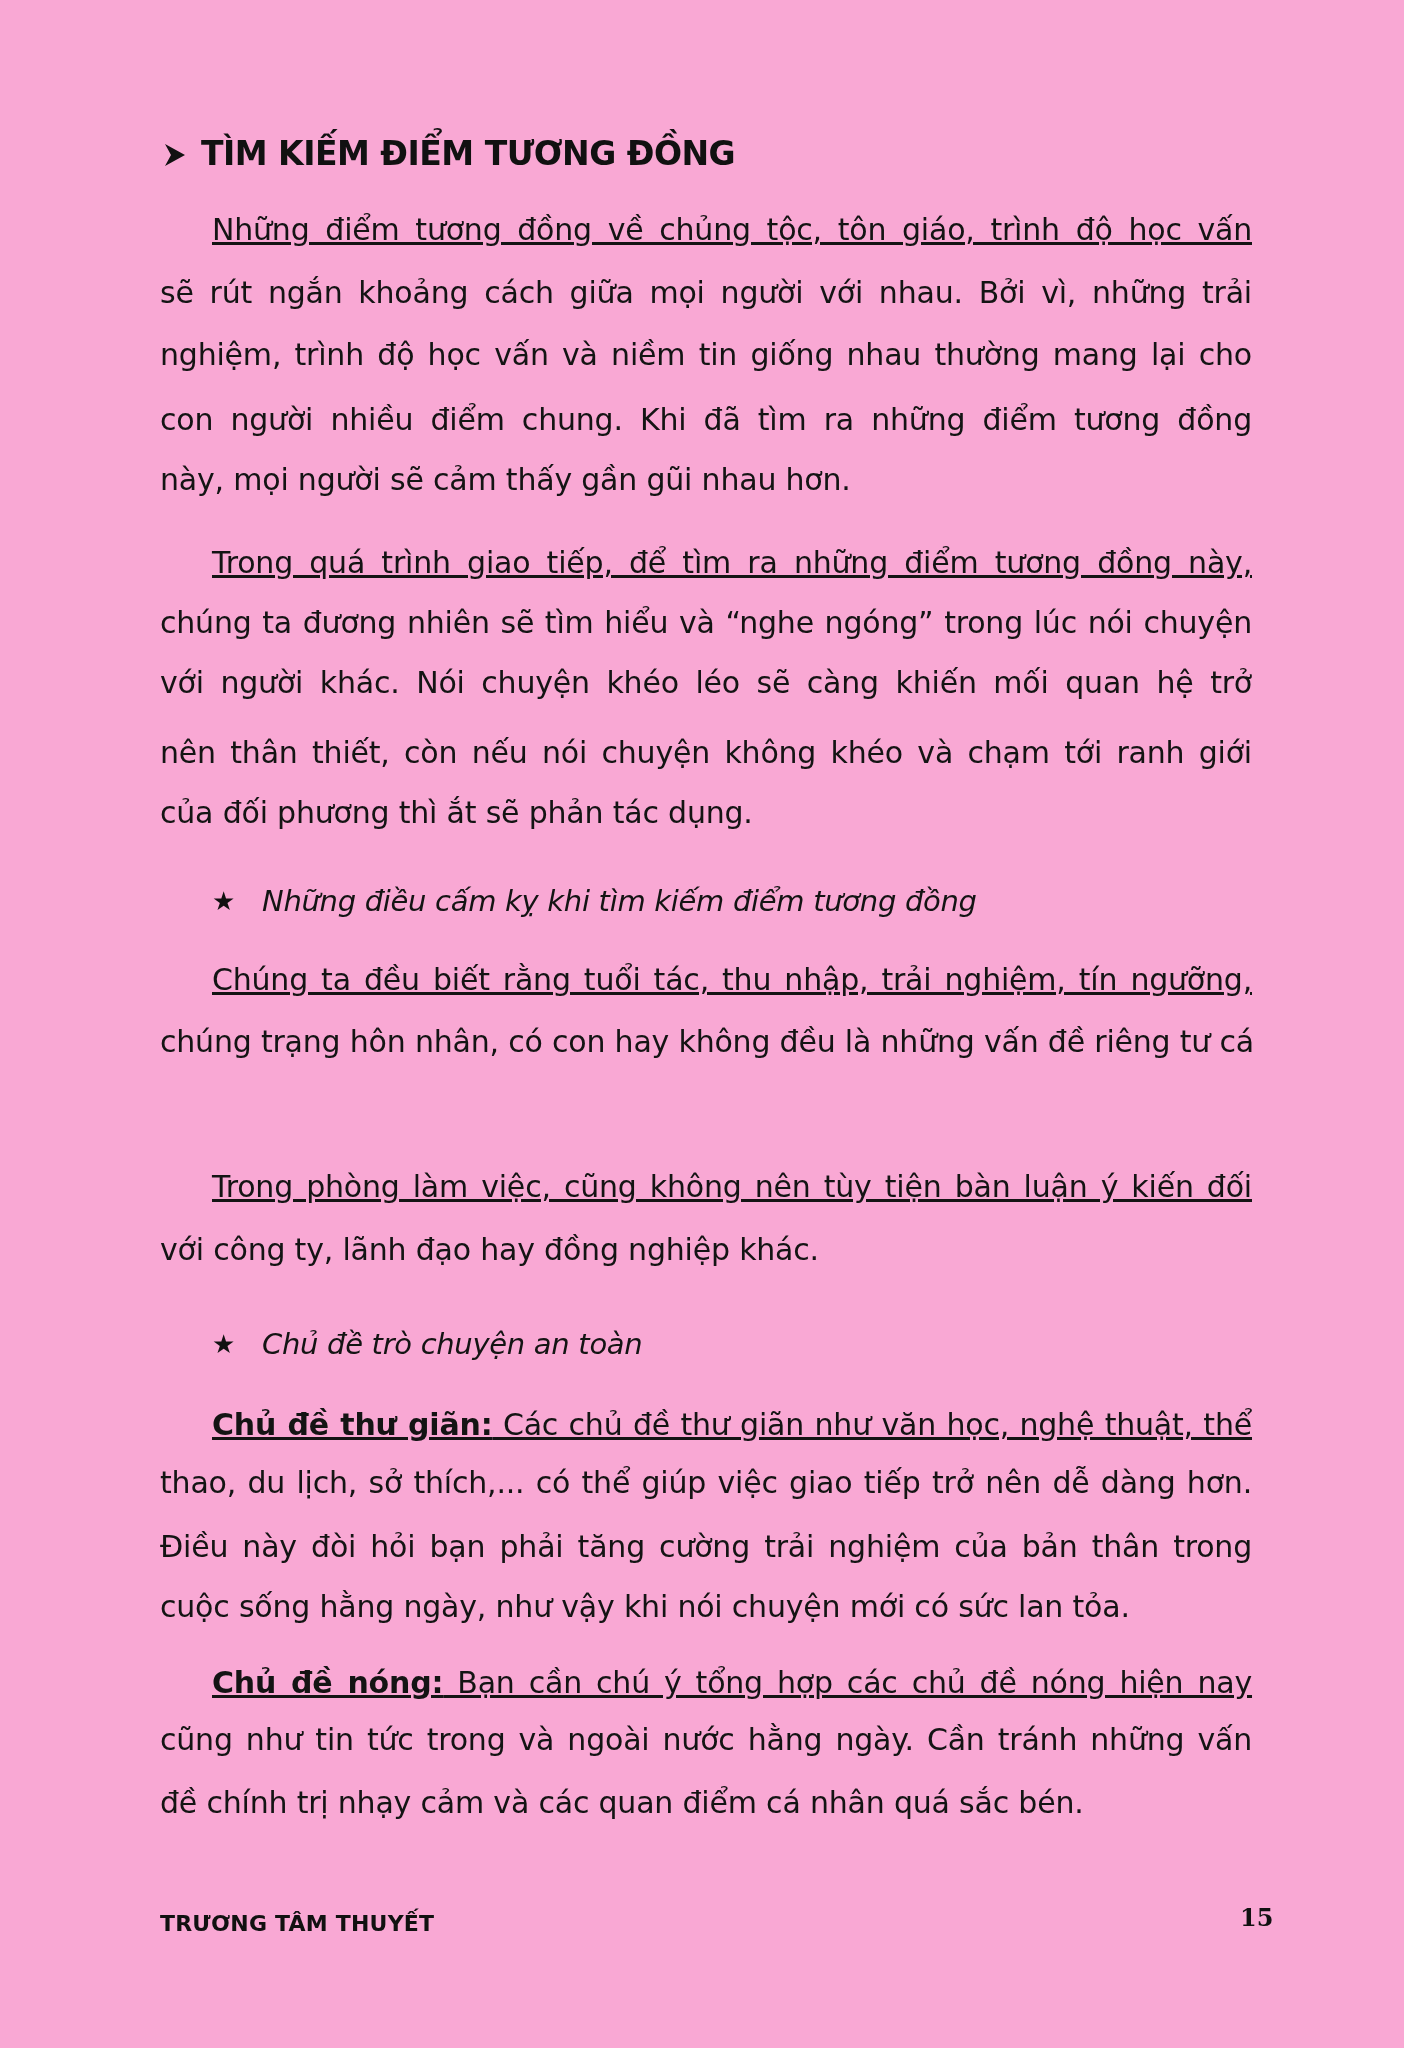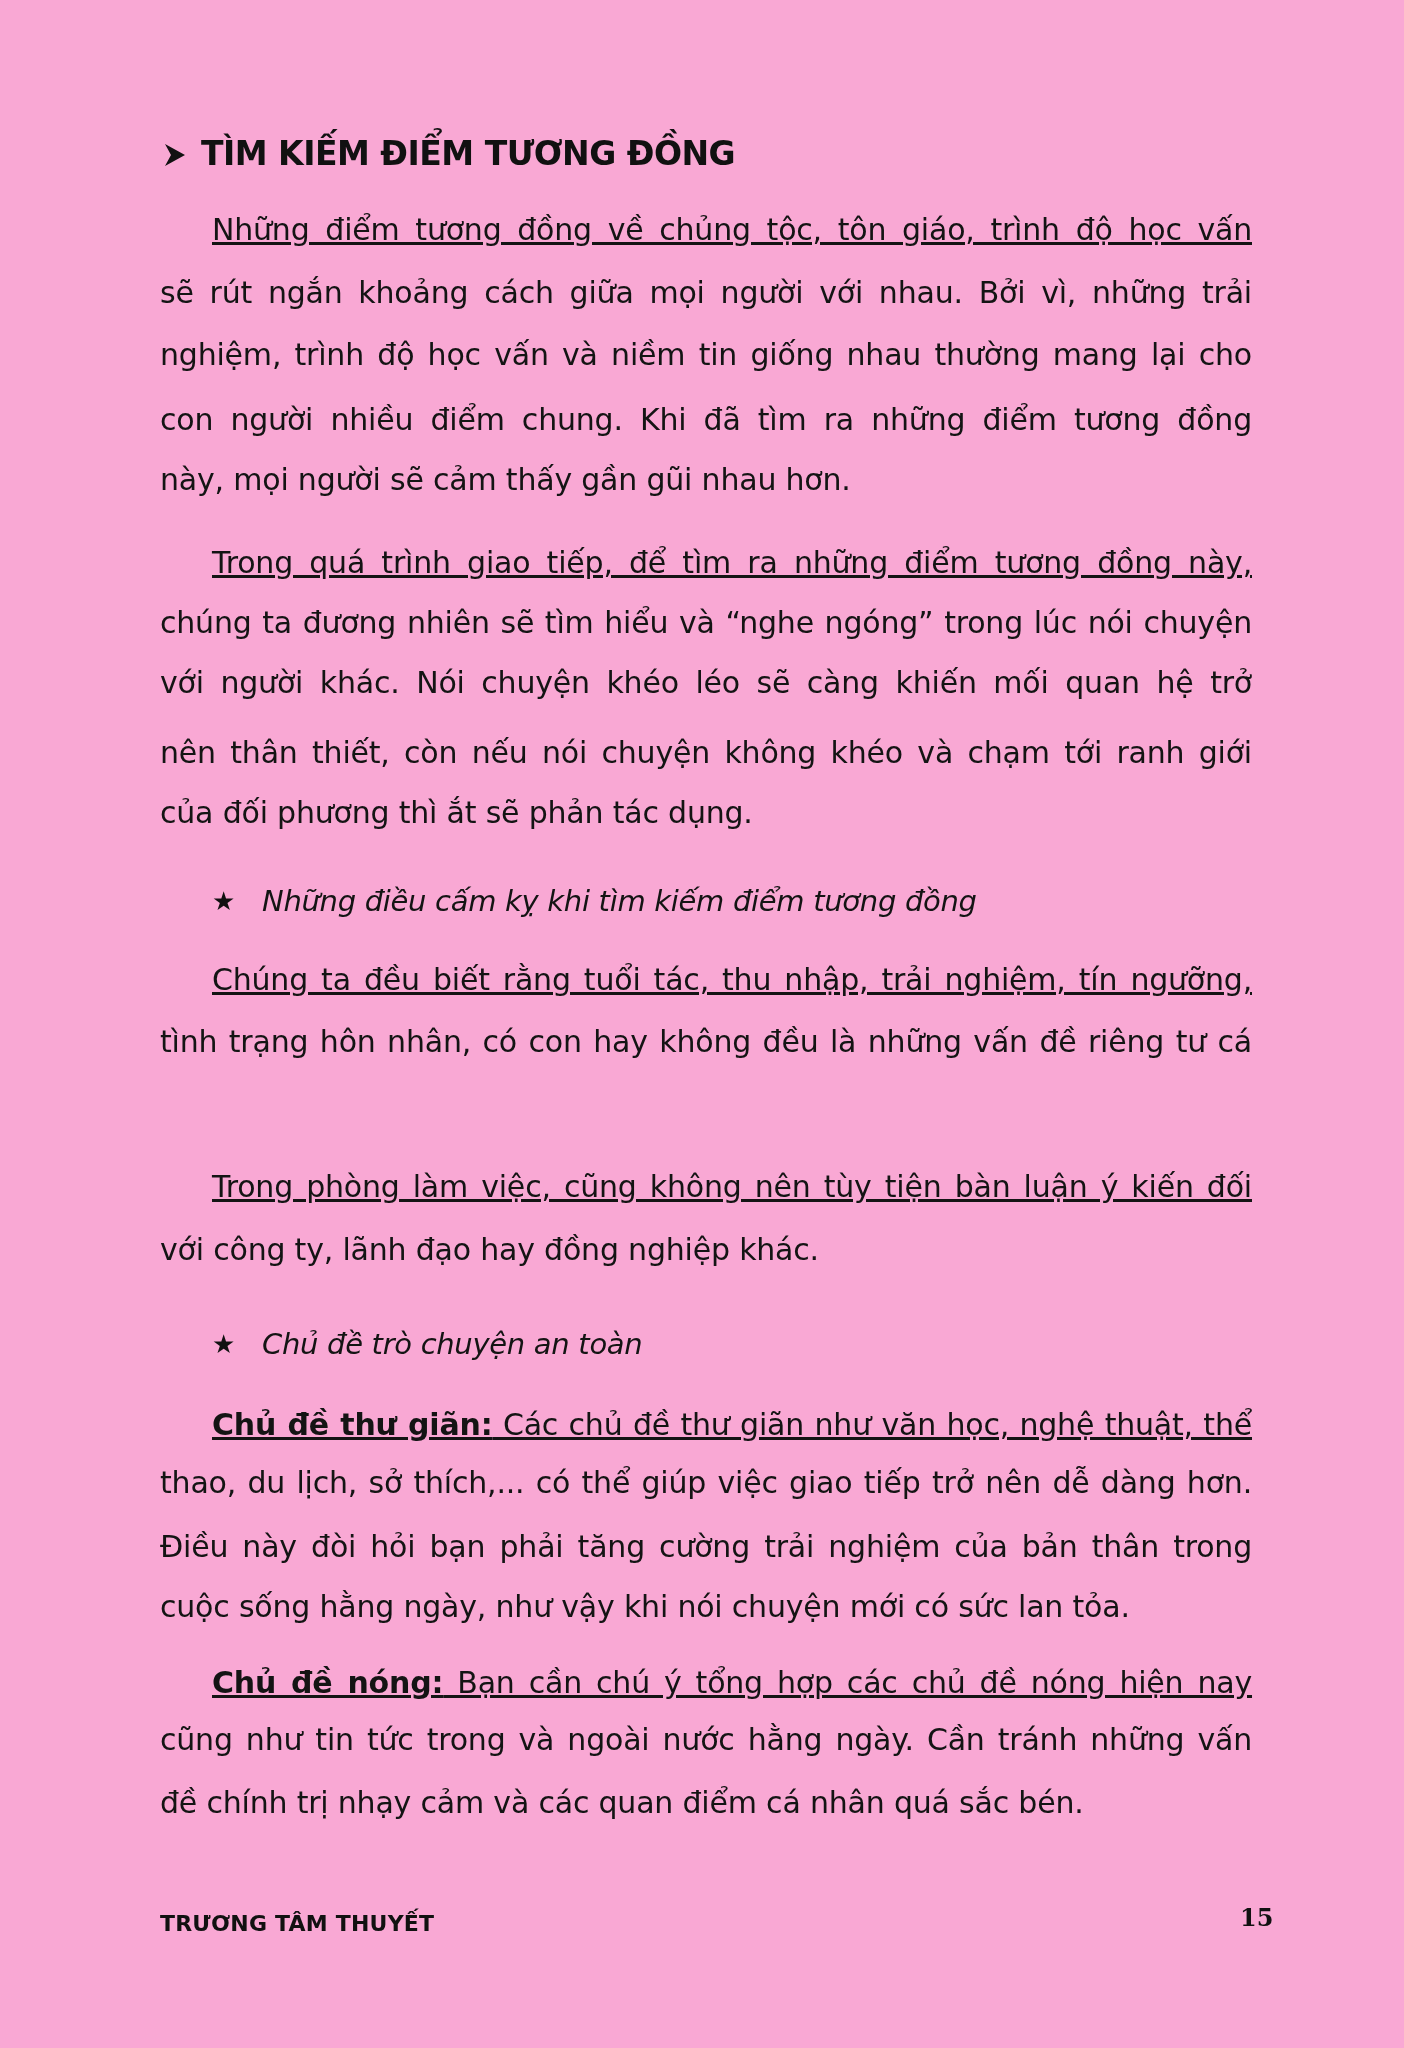--- a/index.html
+++ b/index.html
@@ -41,21 +41,21 @@
   <div class="line" style="top:603px">chúng ta đương nhiên sẽ tìm hiểu và “nghe ngóng” trong lúc nói chuyện</div>
   <div class="line" style="top:663px">với người khác. Nói chuyện khéo léo sẽ càng khiến mối quan hệ trở</div>
   <div class="line" style="top:733px">nên thân thiết, còn nếu nói chuyện không khéo và chạm tới ranh giới</div>
   <div class="line last" style="top:793px">của đối phương thì ắt sẽ phản tác dụng.</div>
 
   <div class="sub" style="top:880px">
     <span class="star">★</span><span class="subtitle">Những điều cấm kỵ khi tìm kiếm điểm tương đồng</span>
   </div>
 
   <div class="line indent" style="top:960px">Chúng ta đều biết rằng tuổi tác, thu nhập, trải nghiệm, tín ngưỡng,</div>
-  <div class="line" style="top:1022px">tình trạng hôn nhân, có con hay không đều là những vấn đề riêng tư cá</div>
+  <div class="line" style="top:1022px">chúng trạng hôn nhân, có con hay không đều là những vấn đề riêng tư cá</div>
 
   <div class="line indent" style="top:1167px">Trong phòng làm việc, cũng không nên tùy tiện bàn luận ý kiến đối</div>
   <div class="line last" style="top:1230px">với công ty, lãnh đạo hay đồng nghiệp khác.</div>
 
   <div class="sub" style="top:1323px">
     <span class="star">★</span><span class="subtitle">Chủ đề trò chuyện an toàn</span>
   </div>
 
   <div class="line indent" style="top:1405px"><span class="bold">Chủ đề thư giãn:</span><span> Các chủ đề thư giãn như văn học, nghệ thuật, thể</span></div>
   <div class="line" style="top:1463px">thao, du lịch, sở thích,... có thể giúp việc giao tiếp trở nên dễ dàng hơn.</div>

